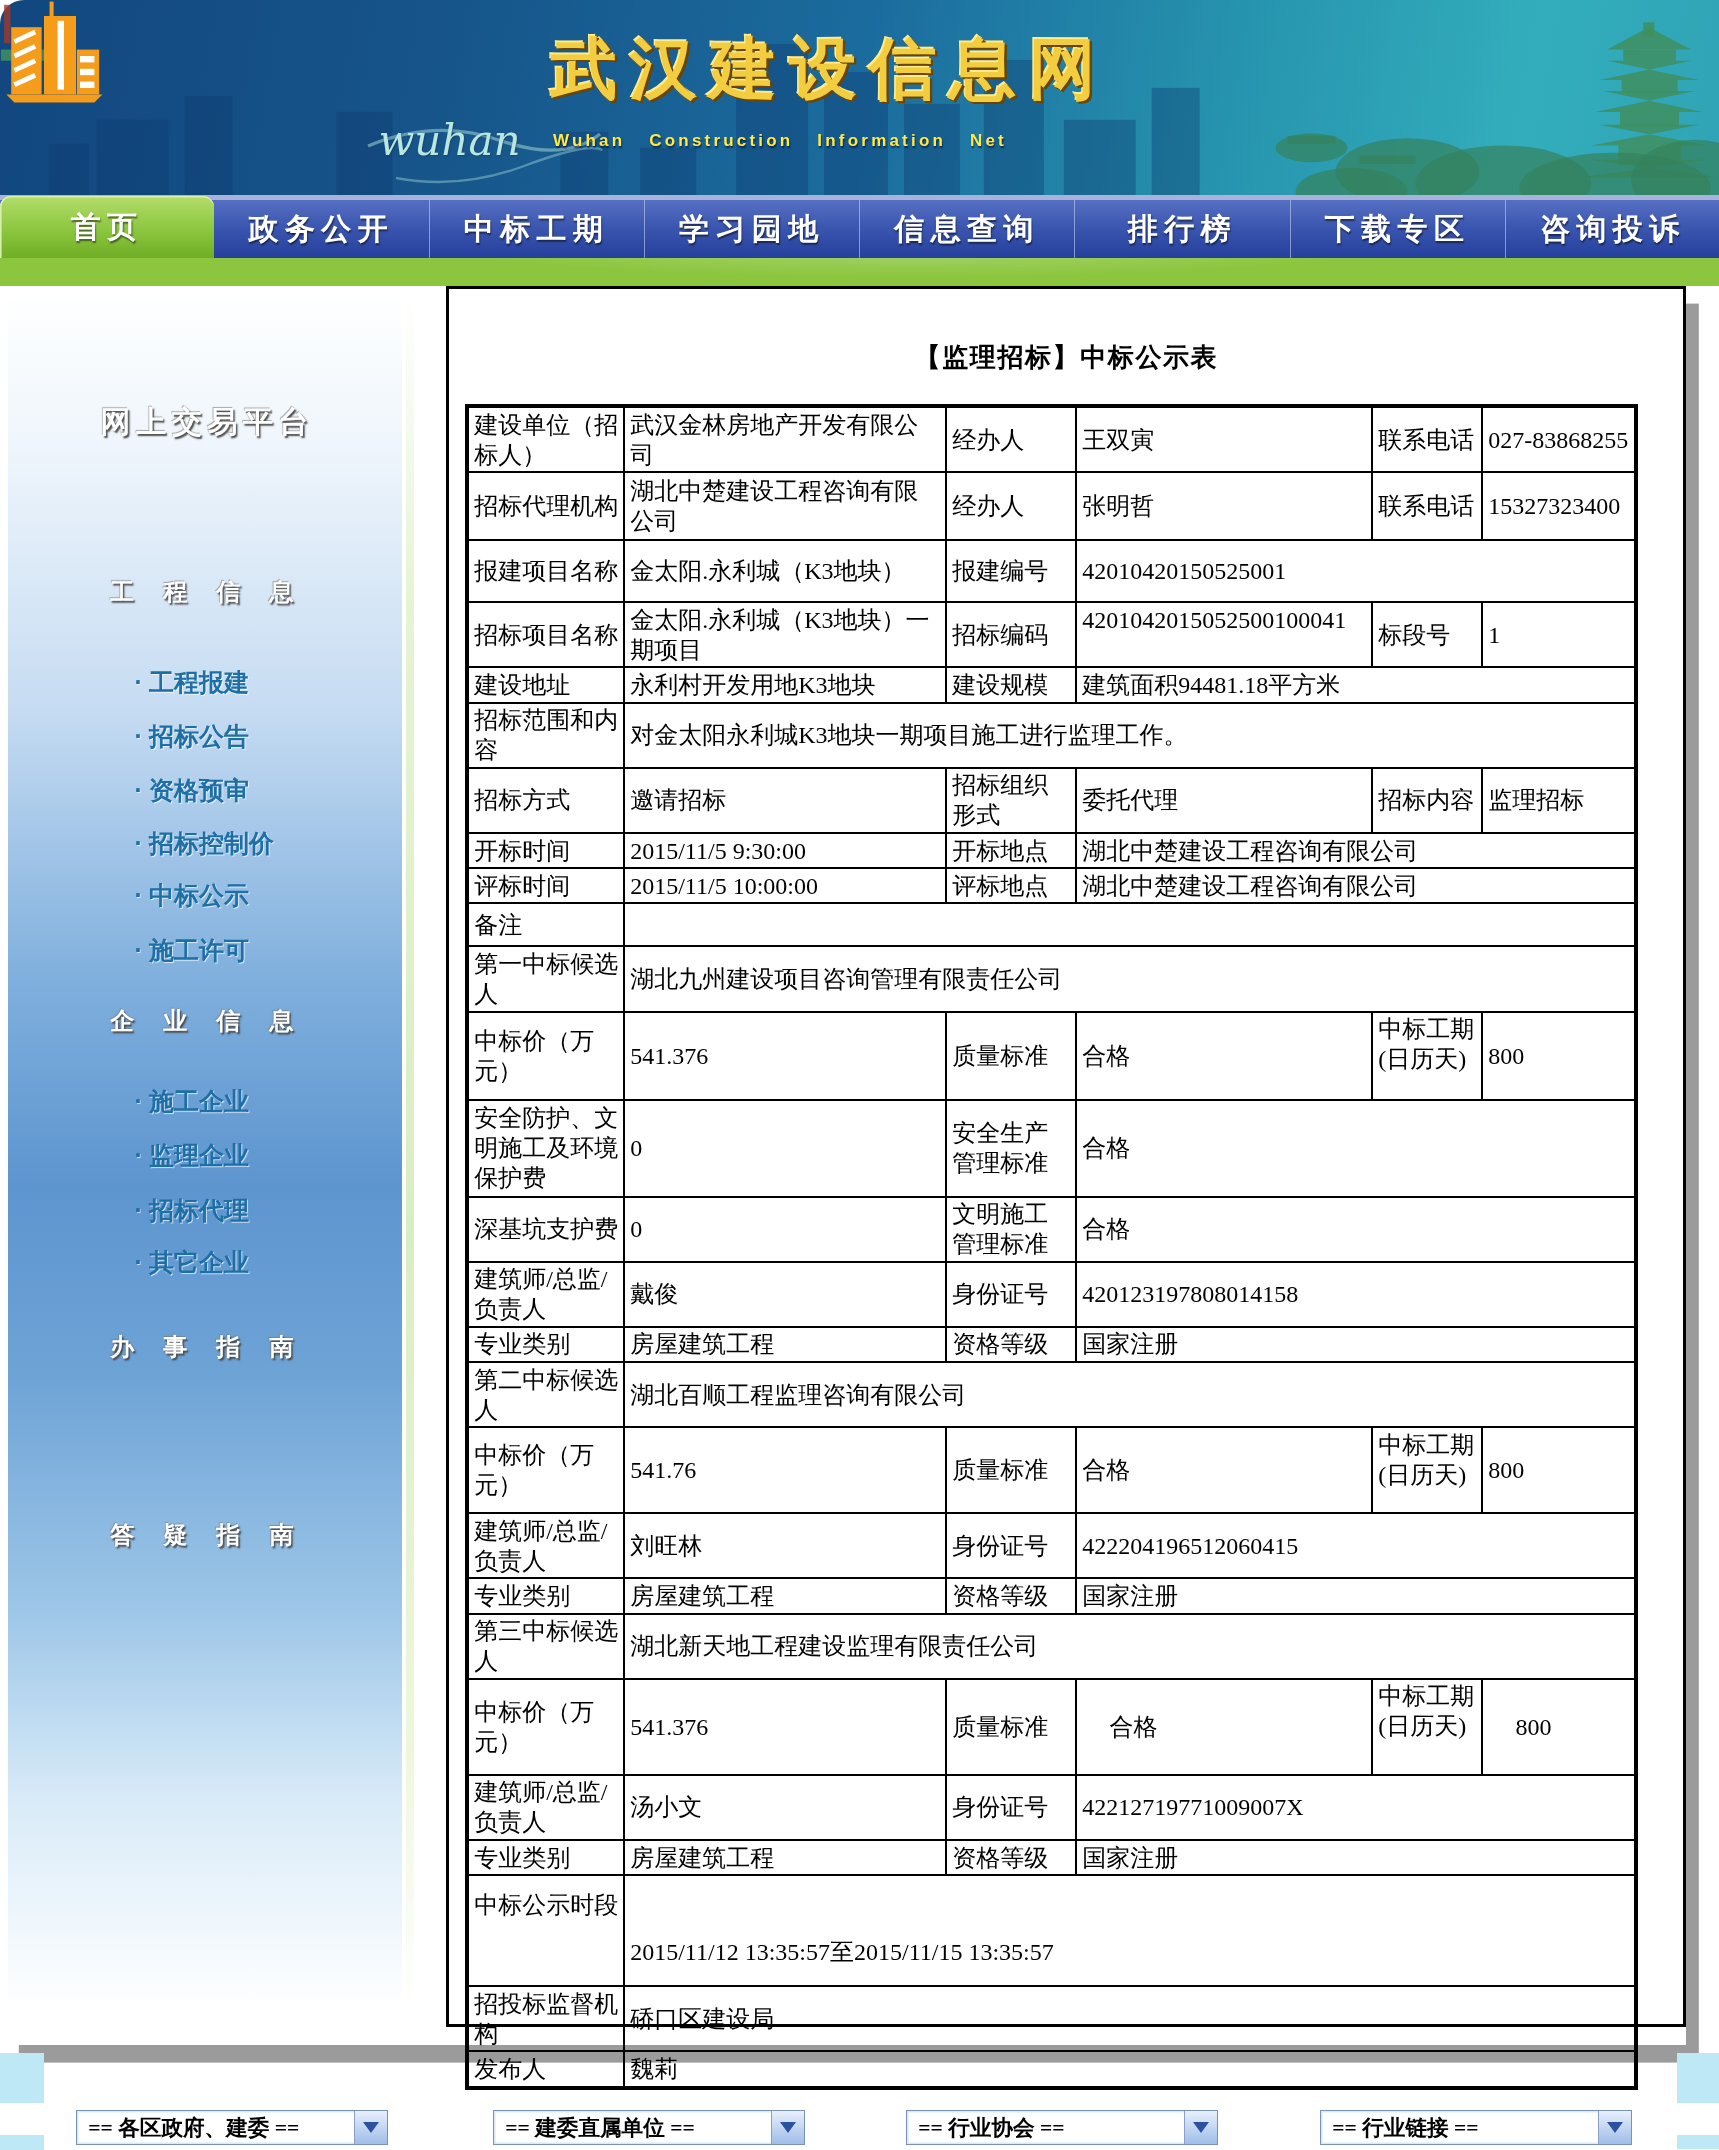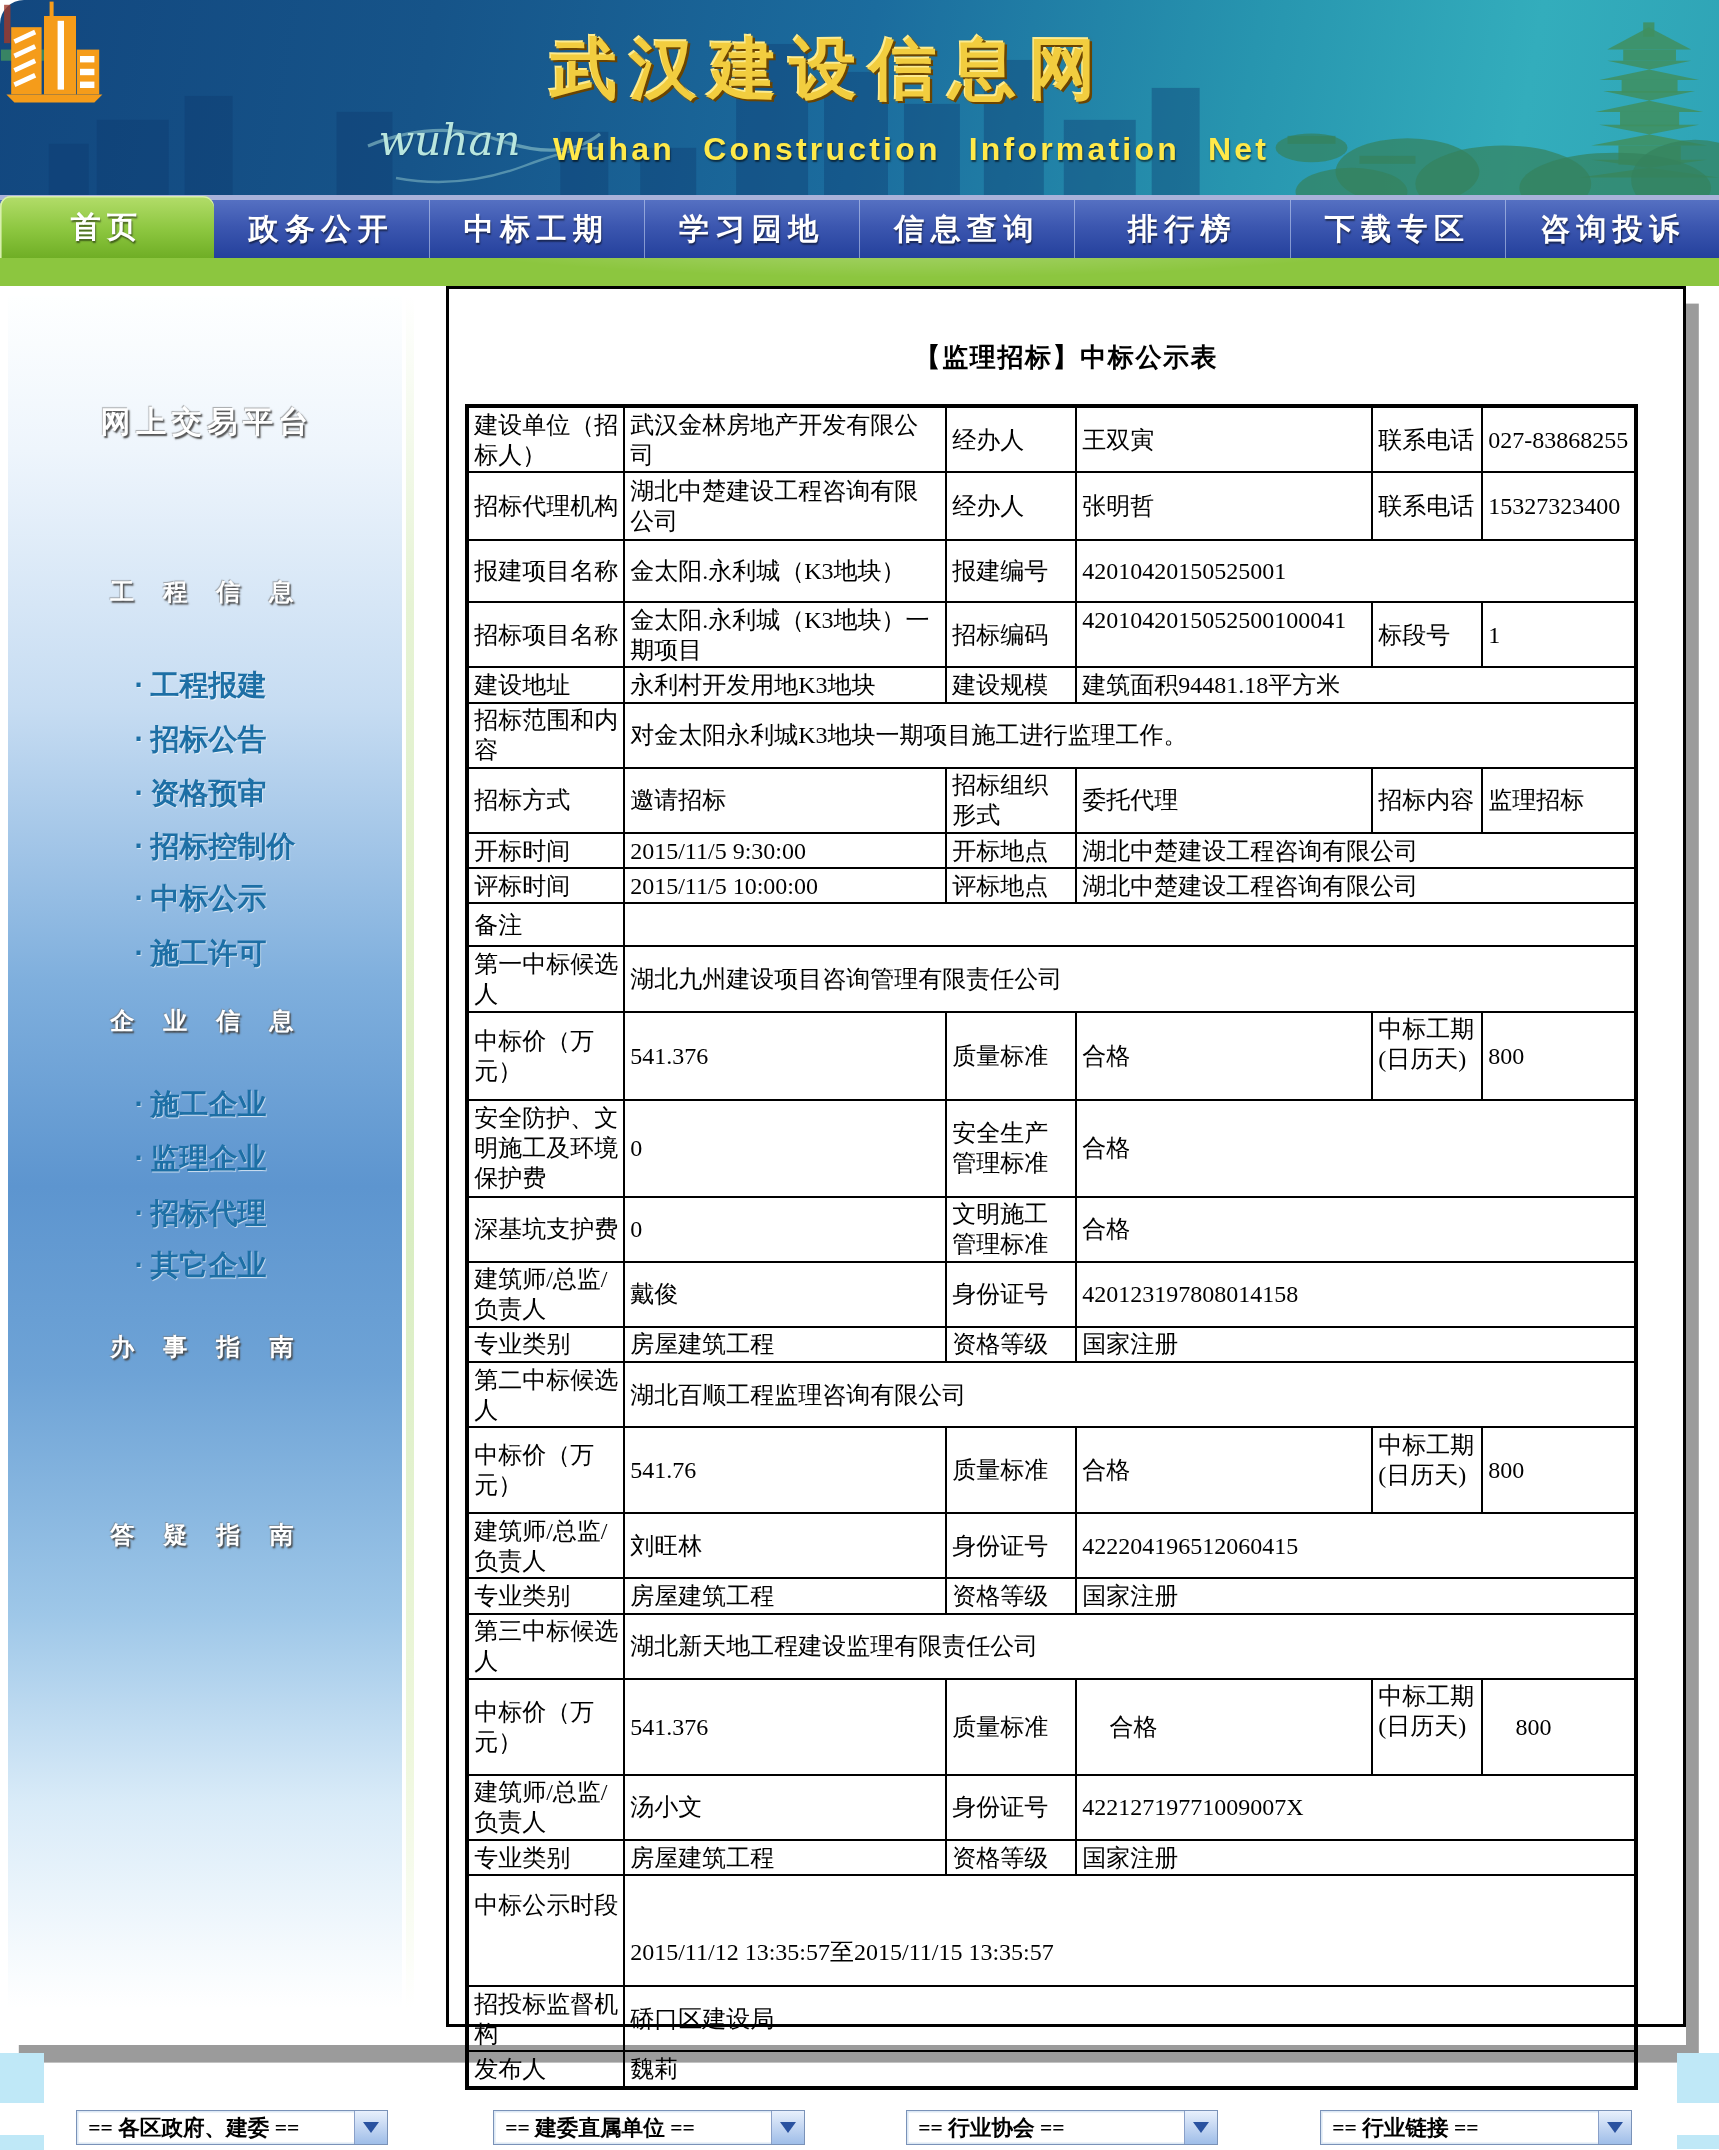--- a/index.html
+++ b/index.html
@@ -11,21 +11,21 @@
     background:linear-gradient(100deg,#12477f 0%,#165489 25%,#1b6c9e 50%,#2795af 72%,#33adbc 88%,#2fa4b6 100%);
     border-radius:24px 0 0 0;}
   #banner svg{position:absolute;left:0;top:0;}
   #logo-building{position:absolute;left:394px;top:25.6px;}
   #logo-script{position:absolute;left:364px;top:102px;width:240px;height:88px;
     font-family:"DejaVu Serif",serif;font-style:italic;font-size:42px;color:#b9e6de;
     text-shadow:0.8px 0.8px 1.6px rgba(20,60,90,.6);}
   #site-title{position:absolute;left:550px;top:24px;font-size:67px;font-weight:bold;
     letter-spacing:12.8px;color:#f2cd3f;font-family:"Liberation Sans",sans-serif;
     text-shadow:2.4px 2.4px 0 #6b4400,-1.6px -1.6px 0 #fdeb8e,0 0 2.4px #8a5a00;white-space:nowrap;}
-  #site-subtitle{position:absolute;left:553px;top:131px;font-size:32px;font-weight:bold;
+  #site-subtitle{position:absolute;left:553px;top:131px;font-size:17px;font-weight:bold;
     letter-spacing:3.2px;word-spacing:16px;color:#ffe94a;text-shadow:0.8px 1.6px 1.6px rgba(0,0,0,.55);white-space:nowrap;}
 
   
   #nav-topline{position:absolute;left:0;top:195px;width:1720px;height:4.8px;background:#a9b2da;}
   #navbar{position:absolute;left:0;top:200px;width:1720px;height:58px;display:flex;
     background:linear-gradient(180deg,#5570c2 0%,#3c57b0 45%,#24409c 100%);}
   .nav-tab{flex:1;display:flex;align-items:center;justify-content:center;
     font-size:30px;font-weight:bold;color:#ffffff;letter-spacing:6.4px;cursor:pointer;
     text-shadow:0.8px 1.6px 1.6px rgba(0,0,0,.5);border-right:1.6px solid rgba(205,218,245,.55);}
   .nav-tab:last-child{border-right:none;}
@@ -45,21 +45,21 @@
   #sidebar-gradient{position:absolute;left:1.6px;top:6.4px;width:394px;height:1712px;
     background:linear-gradient(180deg,#feffff 0%,#eef5fc 9%,#c6dcf2 24%,#7fafdd 40%,#5d95cf 52%,#6ea3d6 63%,#9ec7e8 77%,#d9ebf8 88%,#ffffff 100%);}
   #sidebar-greenline{position:absolute;left:400px;top:6.4px;width:8px;height:1712px;
     background:linear-gradient(180deg,#ffffff 0%,#e6f3d4 18%,#d9edc2 55%,#eef7dc 85%,#ffffff 100%);}
   .side-plain{position:absolute;left:0;width:402px;text-align:center;font-weight:bold;color:#ffffff;}
   #side-platform{top:112px;font-size:30px;letter-spacing:5.6px;
     text-shadow:1.6px 1.6px 1.6px rgba(70,70,70,.95),-0.8px -0.8px 0.8px rgba(120,120,120,.6);}
   .side-header{position:absolute;left:0;width:402px;text-align:center;font-size:24px;font-weight:bold;
     color:#ffffff;letter-spacing:11.2px;white-space:nowrap;
     text-shadow:1.6px 1.6px 1.6px rgba(70,70,70,.95),-0.8px -0.8px 0.8px rgba(120,120,120,.6);}
-  .side-item{position:absolute;left:128px;font-size:29px;font-weight:bold;color:#1d6fa5;cursor:pointer;
+  .side-item{position:absolute;left:128px;font-size:25px;font-weight:bold;color:#1d6fa5;cursor:pointer;
     text-shadow:0.8px 0.8px 0.8px rgba(255,255,255,.7);white-space:nowrap;}
   .side-item .bullet{margin-right:6.4px;}
 
   
   #main-panel{position:absolute;left:440px;top:0;width:1240px;height:1741px;background:#ffffff;
     border:3.2px solid #000;box-sizing:border-box;}
   #page-title{margin:51px 0 29px 0;text-align:center;font-family:"Liberation Serif","DejaVu Serif",serif;
     font-size:26px;font-weight:bold;color:#000;letter-spacing:1.6px;}
 
   

